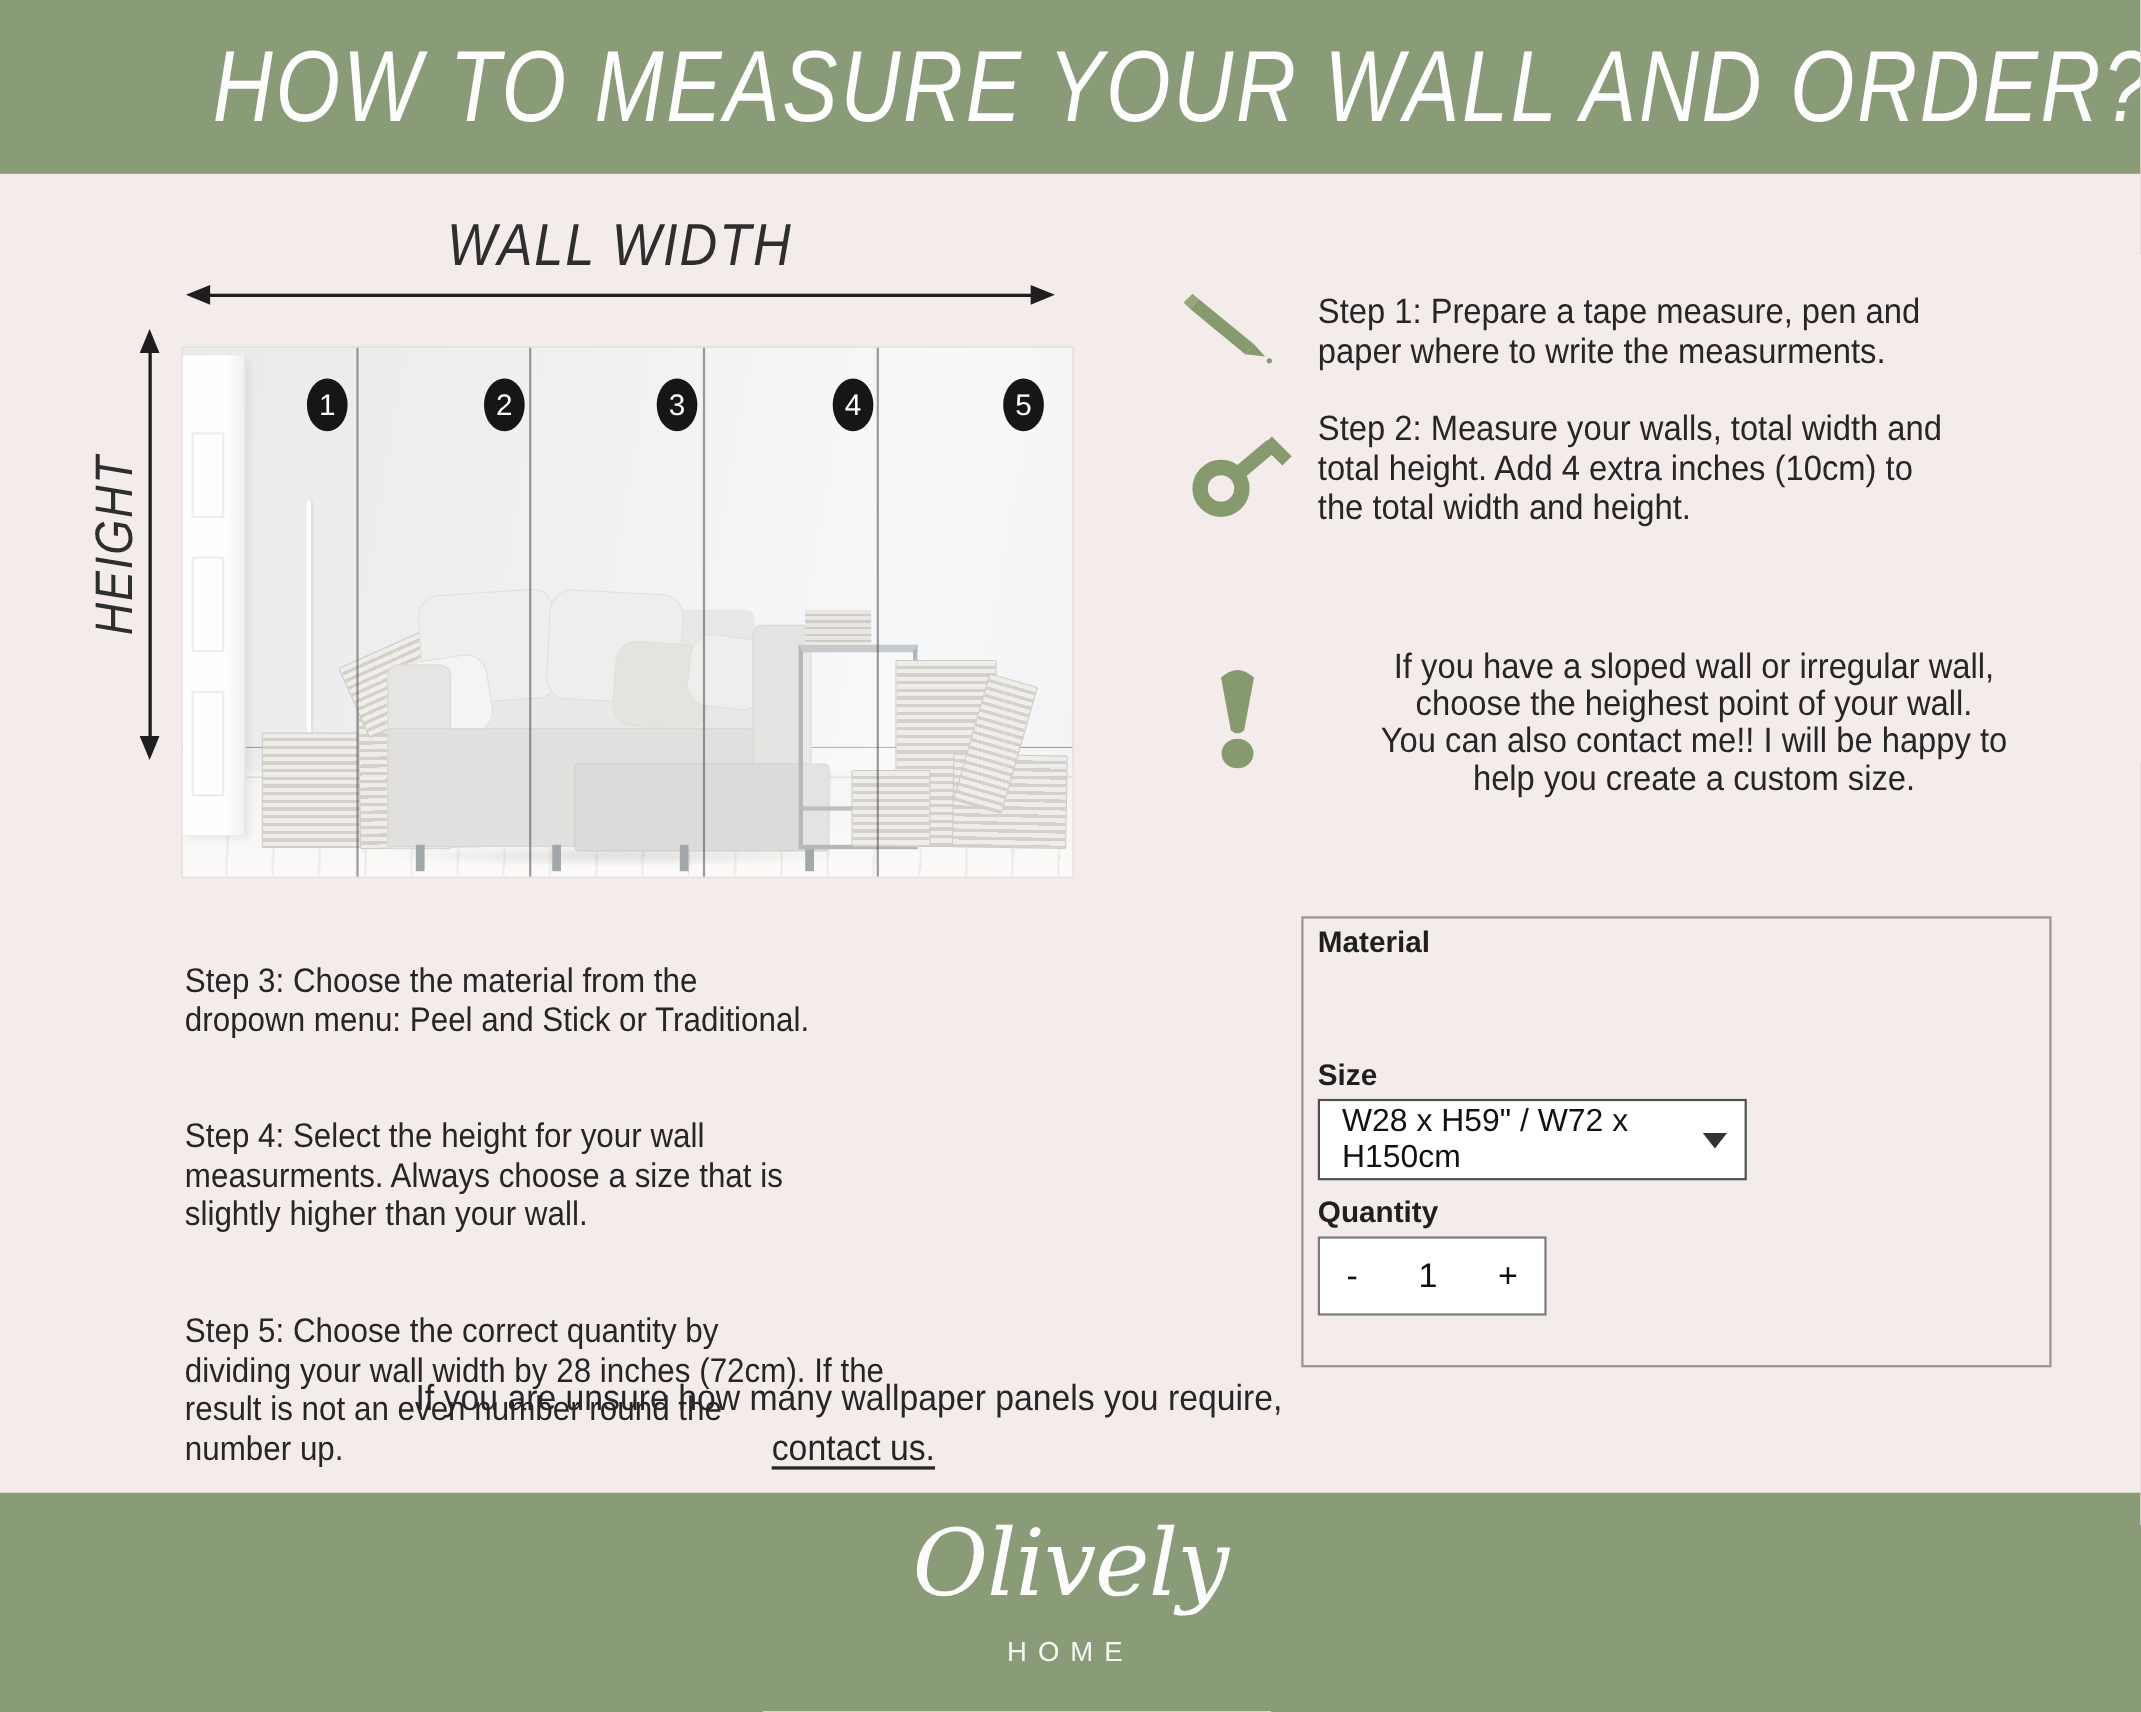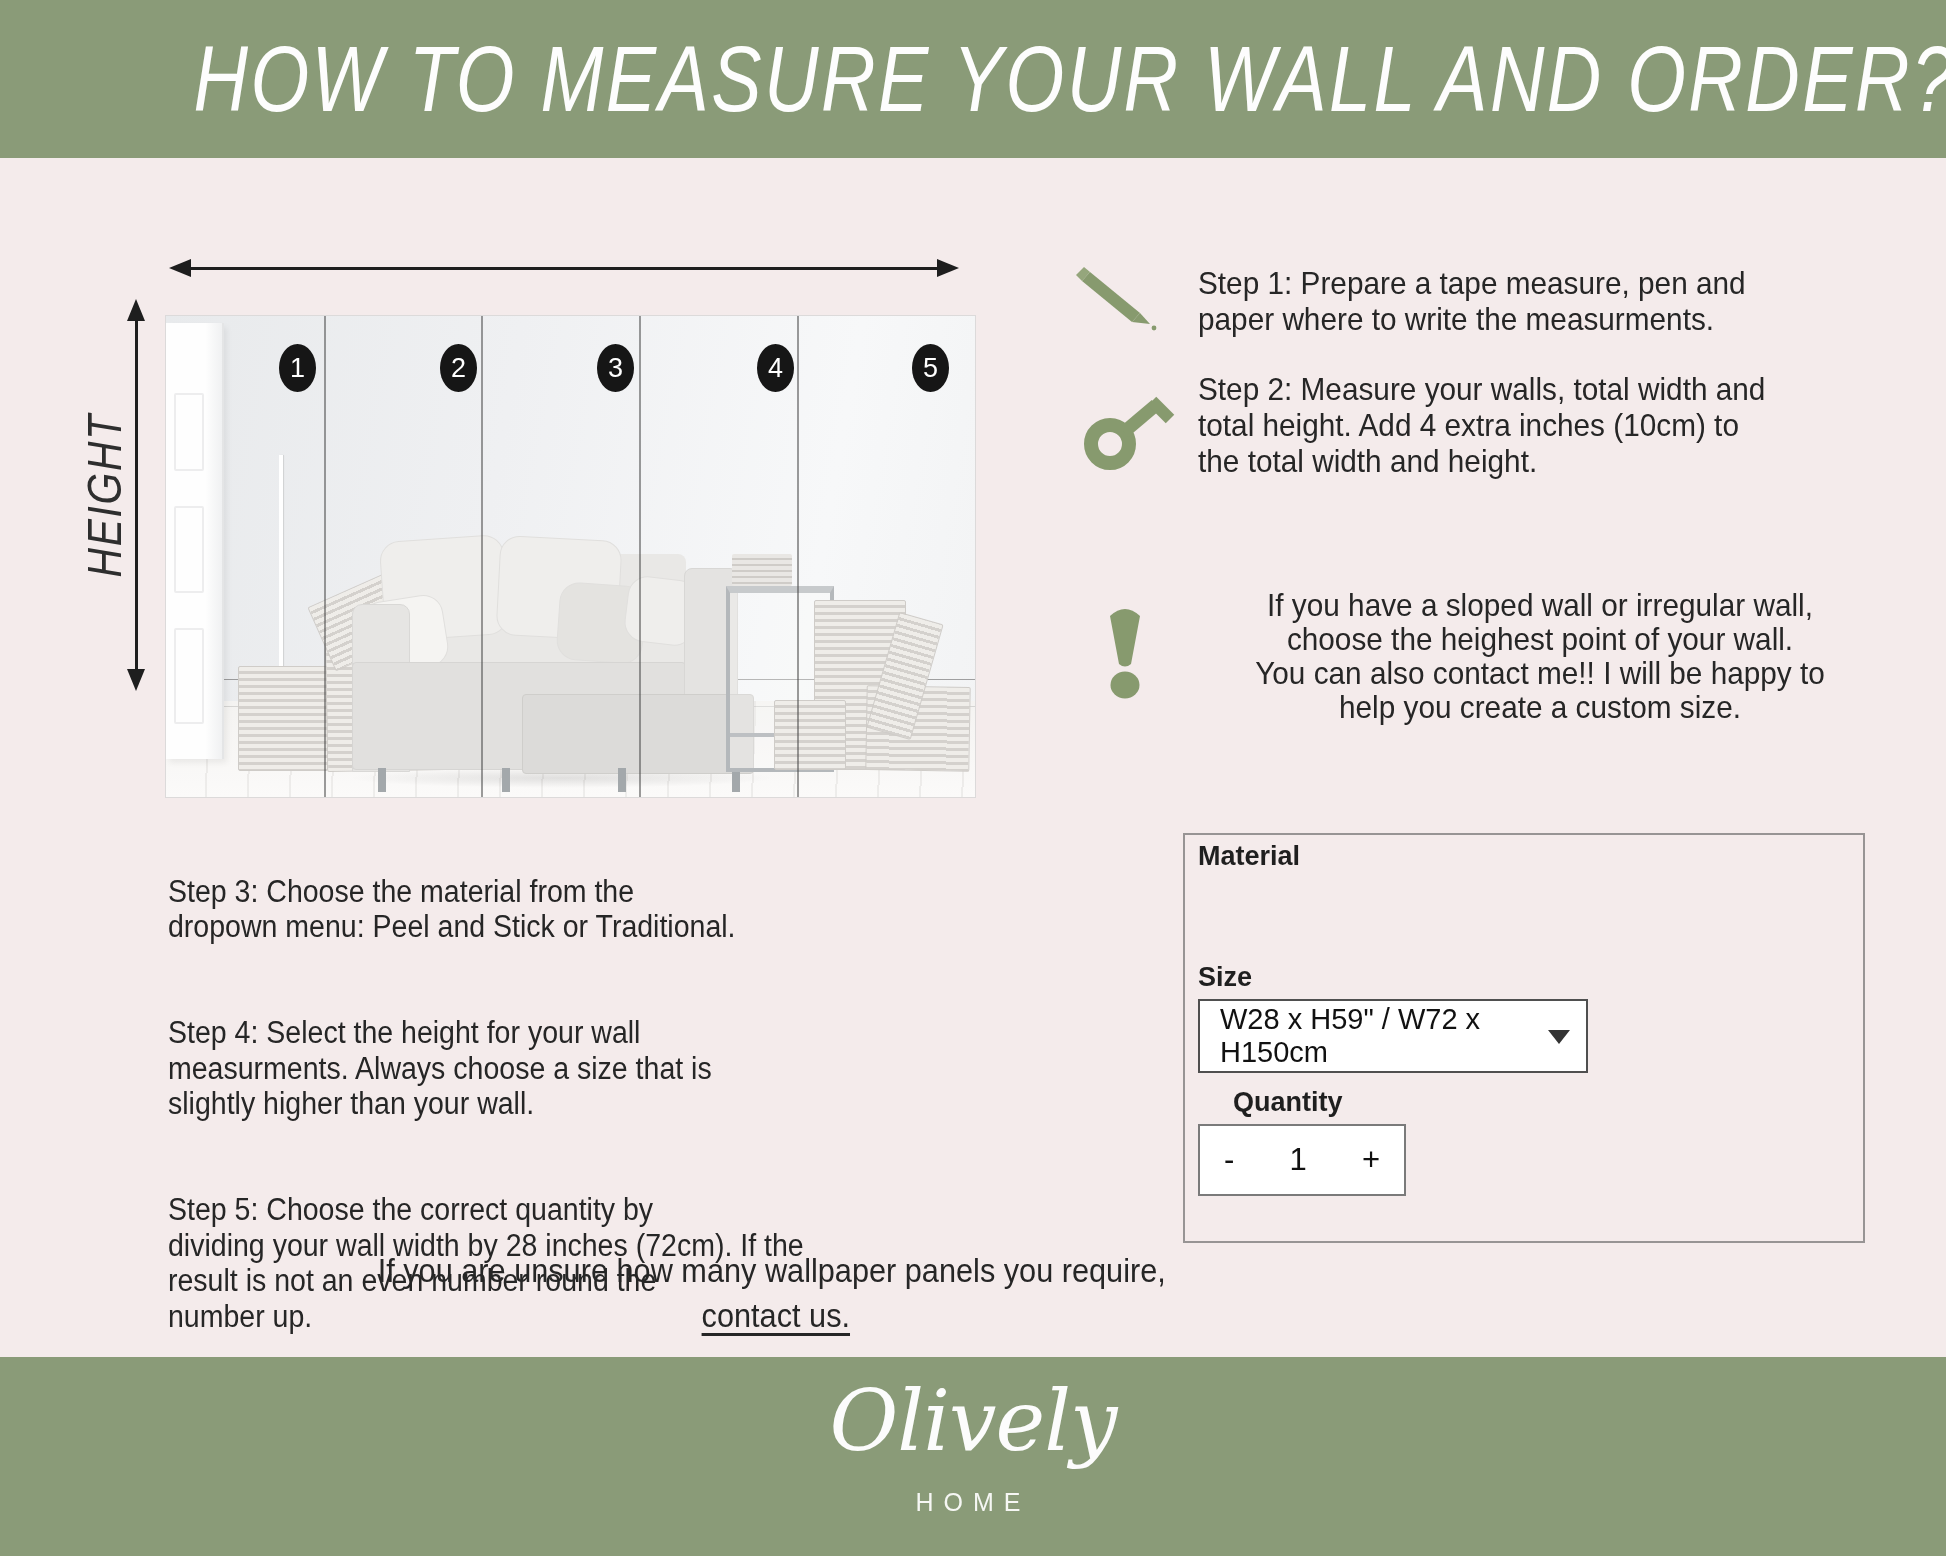--- a/index.html
+++ b/index.html
@@ -146,21 +146,21 @@
     font-size:31px; line-height:35.5px; white-space:pre-line; color:#262626;
     transform:scaleX(.92); transform-origin:left top;
   }
   .steps-left p { margin-bottom:35px; }
   
   .form-box { position:absolute; left:1183px; top:833px; width:682px; height:410px;
     border:2px solid #979494; }
   .f-label { position:absolute; font-size:27px; color:#1f1f1f;font-weight:bold; }
   .flab-material { left:1198px; top:841px; }
   .flab-size     { left:1198px; top:962px; }
-  .flab-quantity { left:1198px; top:1087px;margin-left:35px; }
+  .flab-quantity { left:1198px; top:1087px; }
   .f-select {
     position:absolute; left:1198px; width:390px; height:72px; background:#ffffff;
     border:2px solid #4f4f4f; display:flex; align-items:center;
     padding:0 46px 0 20px; font-size:31px; color:#111;
   }
   .fsel-material { top:876px; }
   .fsel-size { top:999px; height:74px; font-size:29px; padding-right:40px; }
   .caret { position:absolute; right:16px; top:50%; margin-top:-6px; width:0; height:0;
     border-left:11px solid transparent; border-right:11px solid transparent; border-top:14px solid #333; }
   .qty-box {
@@ -180,20 +180,21 @@
 </style>
 </head>
 <body>
 
 <div class="page">
 
   <div class="band-top">
     <h1><span>HOW TO MEASURE YOUR WALL AND ORDER?</span></h1>
   </div>
 
+  <div class="wallwidth-label"><span>WALL WIDTH</span></div>
   <div class="harrow"></div>
   <div class="varrow"></div>
   <div class="height-label"><span>HEIGHT</span></div>
 
   <div class="photo">
     <div class="floor"></div>
     <div class="seam"></div>
     <div class="seam2"></div>
     <div class="door">
       <div class="dpanel dp1"></div>

